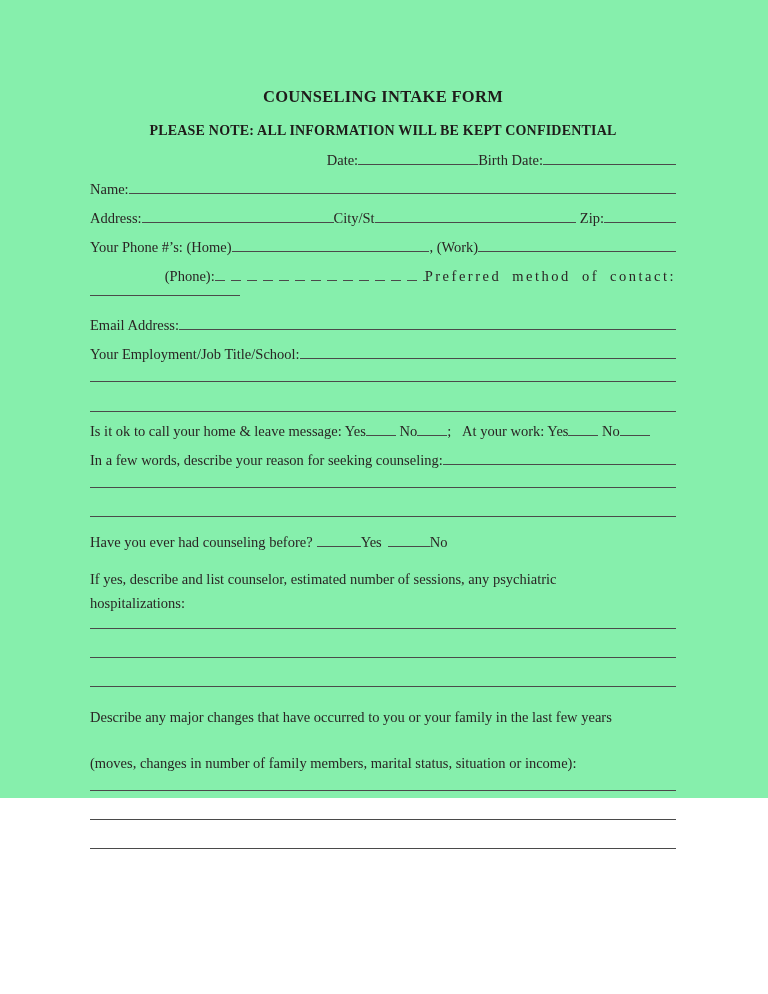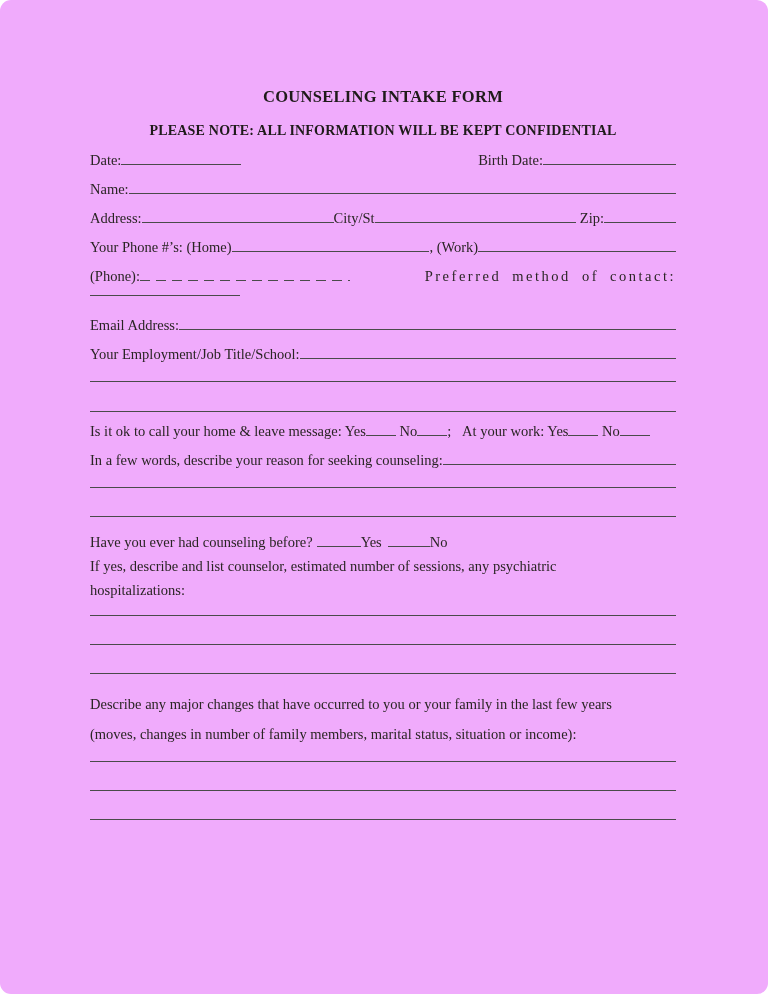--- a/index.html
+++ b/index.html
@@ -1,22 +1,21 @@
 <!DOCTYPE html>
 <html><head>
 <meta charset="utf-8">
 <style>
   html,body{margin:0;padding:0;background:#ffffff;}
   body{width:768px;height:994px;overflow:hidden;}
   .sheet{
-    width:768px;height:994px;background:#f0abfc;box-sizing:border-box;
+    width:768px;height:798px;background:#86efac;box-sizing:border-box;
     padding:86px 92px 0 90px;
     font-family:"Liberation Serif","DejaVu Serif",serif;
     color:#2a2524;
-    border-radius:11px;
   }
   .title{
     text-align:center;font-weight:bold;font-size:16.5px;line-height:22px;
     letter-spacing:0.3px;color:#1f1b1a;margin-bottom:14px;
   }
   .note{
     text-align:center;font-weight:bold;font-size:14px;line-height:18px;
     letter-spacing:0.2px;color:#1f1b1a;margin-bottom:11px;
   }
   .row{
@@ -31,29 +30,29 @@
   }
   .blank.fill{flex:1 1 auto;}
   .w120{width:120px}.w133{width:133px}.w72{width:72px}
   .w44{width:44px}.w42{width:42px}.w30{width:30px}
   .ml4{margin-left:4px}.ml6{margin-left:6px}
   .dashedblank{
     display:inline-block;height:13px;width:210px;flex:0 0 auto;
     background-image:repeating-linear-gradient(90deg,#4a4a4a 0px,#4a4a4a 10px,transparent 10px,transparent 16px);
     background-size:100% 1px;background-position:left bottom;background-repeat:no-repeat;
   }
-  .justify{justify-content:space-between;}
+  .justify{justify-content:flex-end;}
   .ls{letter-spacing:2.5px;word-spacing:5px;}
   .grow1{flex:1 1 auto}
   .grow2{flex:1.05 1 auto}
   .cont{height:8px;margin:2px 0 20px 0;}
   .blank-short{display:block;width:150px;height:7px;border-bottom:1px solid #4a4a4a;}
   .lrow{height:7px;border-bottom:1px solid #4a4a4a;margin-bottom:21px;}
-  .mb2{margin-bottom:2px}.mb16{margin-bottom:16px}.mb17{margin-bottom:2px}
-  .mb11{margin-bottom:11px}
+  .mb2{margin-bottom:2px}.mb16{margin-bottom:16px}.mb17{margin-bottom:15px}
+  .mb11{margin-bottom:27px}
   .para{
     font-size:14.5px;line-height:24px;margin-bottom:6px;width:560px;
     color:#2a2524;white-space:normal;
   }
 </style>
 </head>
 <body>
 
 <div class="sheet">
 

